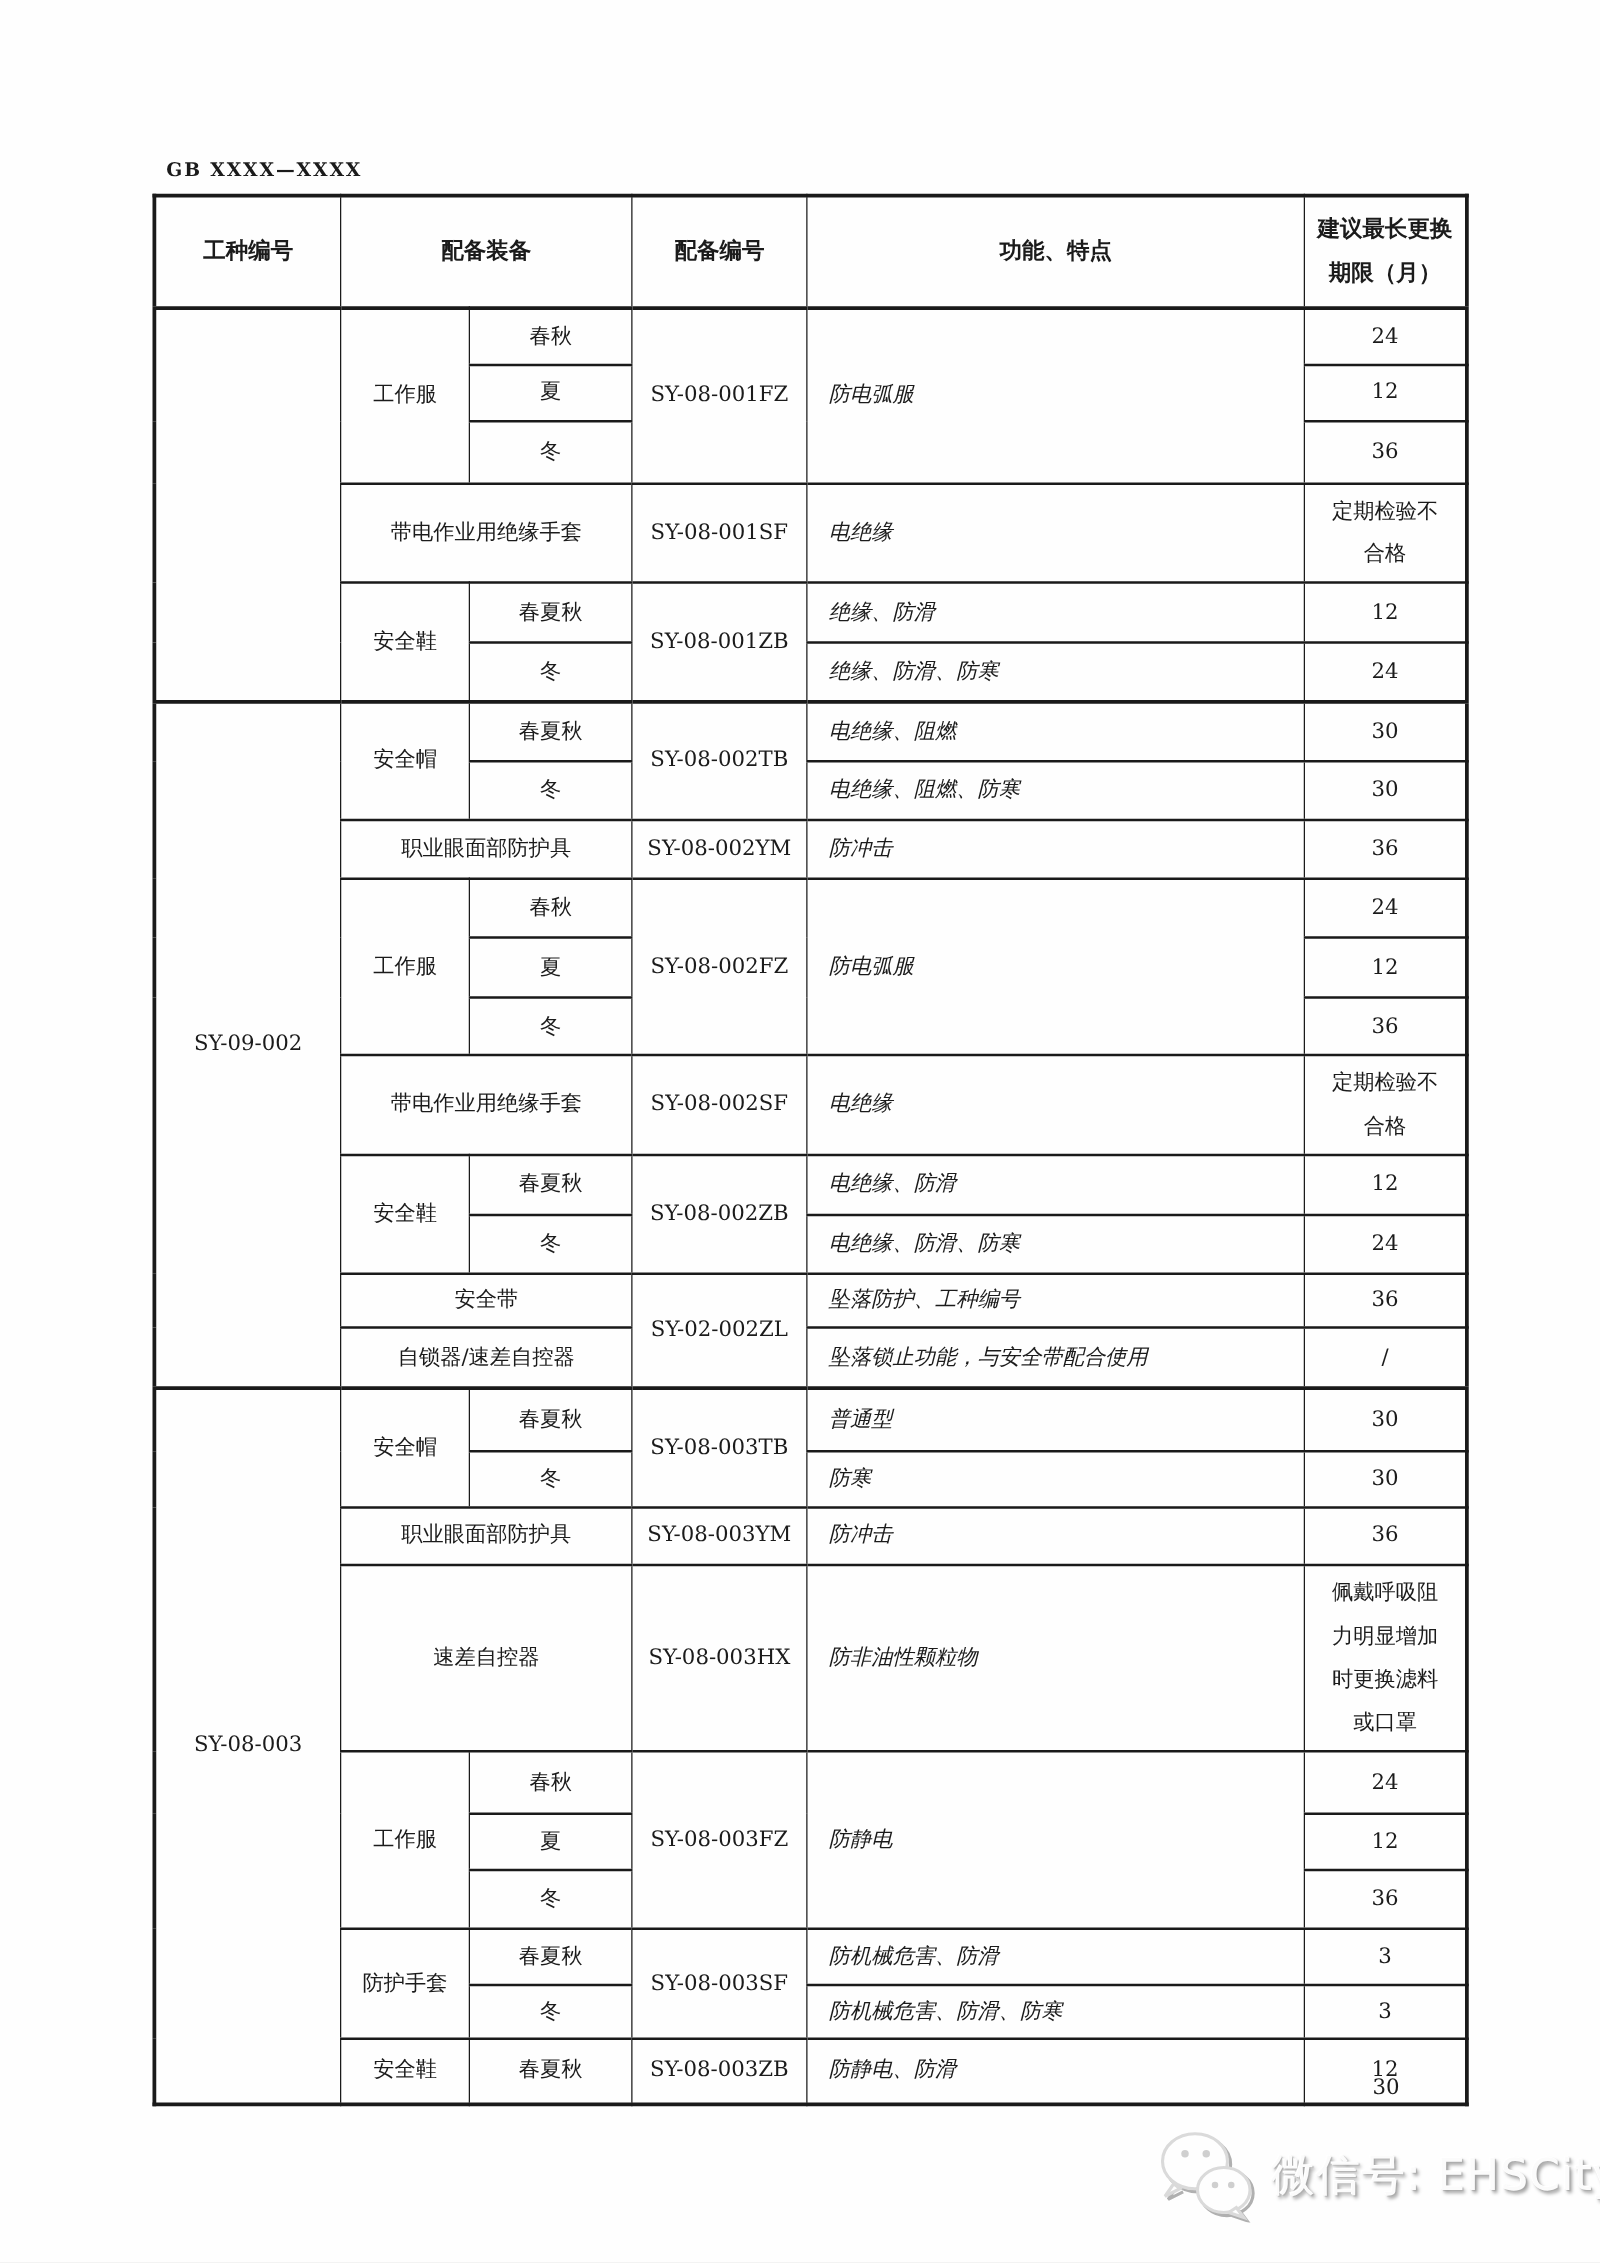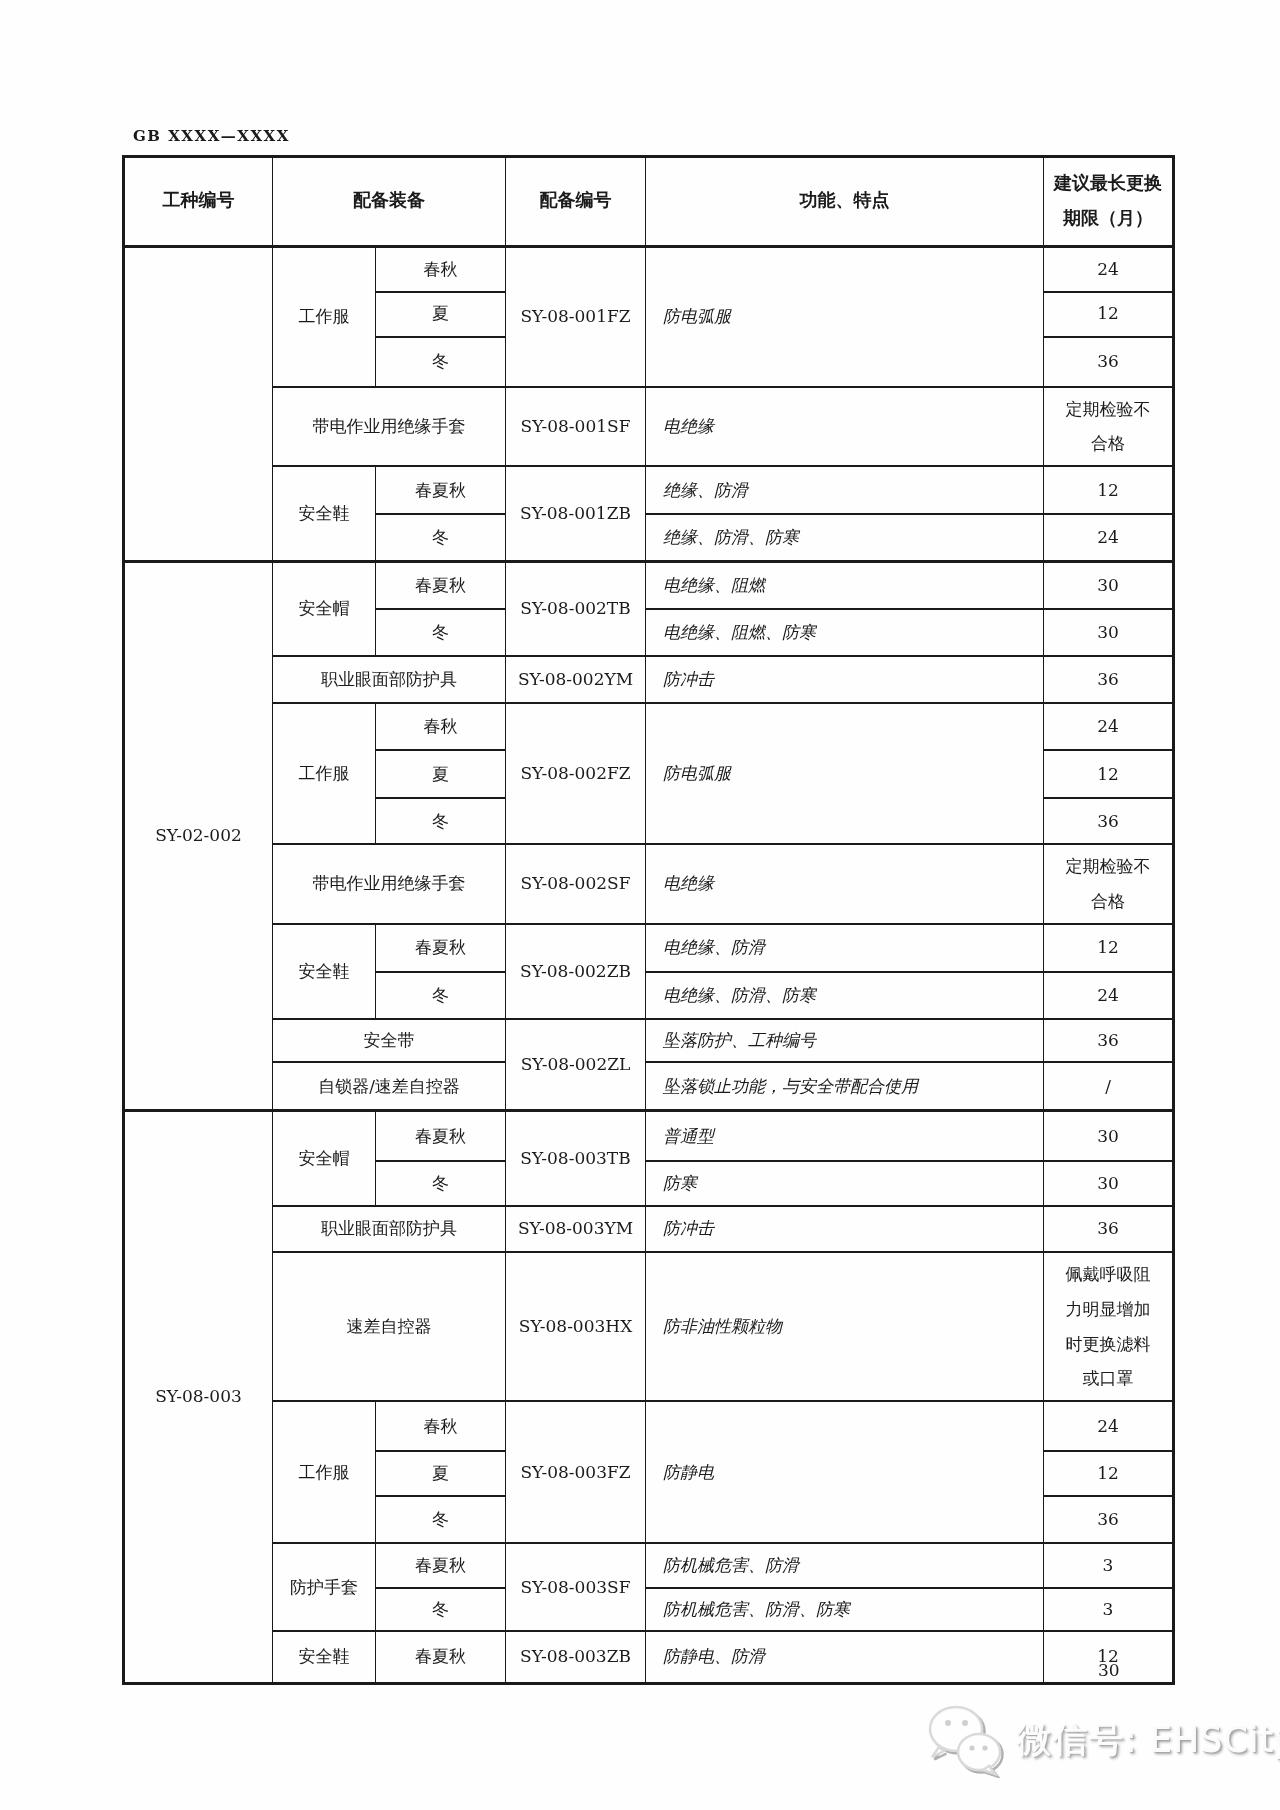--- a/index.html
+++ b/index.html
@@ -21,21 +21,21 @@
     border:3px solid var(--line,#1a1a1a);
   }
   col.c0{width:149px} col.c1{width:103px} col.c2{width:130px}
   col.c3{width:140px} col.c4{width:398px} col.c5{width:130px}
   th, td {
     border:1px solid var(--line,#1a1a1a);
     border-top-width:2px; border-bottom-width:2px;
     text-align:center; vertical-align:middle;
     font-size:17px; overflow-wrap:break-word; line-height:1.6;
   }
-  thead tr { height:90px;font-family:Liberation Mono, monospace; }
+  thead tr { height:90px; }
   thead th {
     font-weight:bold; font-size:18px; line-height:1.9;
     padding:4px 8px; border-bottom-width:3px;
   }
   td.feat { text-align:left; padding-left:17px; padding-right:8px;font-style:italic; }
   td.limit { text-align:center; padding:4px 15px; line-height:2.05; }
   tr.group td { border-top-width:3px; }
   .page-number { position:absolute; left:1098px; top:1660px; font-size:17px; }
   .watermark {
     position:absolute; left:925px; top:1702px;
@@ -103,21 +103,21 @@
           <td rowspan="2">SY-08-001ZB</td>
           <td class="feat">绝缘、防滑</td>
           <td>12</td>
         </tr>
         <tr style="height: 47px;">
           <td>冬</td>
           <td class="feat">绝缘、防滑、防寒</td>
           <td>24</td>
         </tr>
         <tr class="group" style="height: 48px;">
-          <td rowspan="11">SY-02-002</td>
+          <td rowspan="11">SY-09-002</td>
           <td rowspan="2">安全帽</td>
           <td>春夏秋</td>
           <td rowspan="2">SY-08-002TB</td>
           <td class="feat">电绝缘、阻燃</td>
           <td>30</td>
         </tr>
         <tr style="height: 47px;">
           <td>冬</td>
           <td class="feat">电绝缘、阻燃、防寒</td>
           <td>30</td>
@@ -156,21 +156,21 @@
           <td class="feat">电绝缘、防滑</td>
           <td>12</td>
         </tr>
         <tr style="height: 47px;">
           <td>冬</td>
           <td class="feat">电绝缘、防滑、防寒</td>
           <td>24</td>
         </tr>
         <tr style="height: 43px;">
           <td colspan="2">安全带</td>
-          <td rowspan="2">SY-08-002ZL</td>
+          <td rowspan="2">SY-02-002ZL</td>
           <td class="feat">坠落防护、工种编号</td>
           <td>36</td>
         </tr>
         <tr style="height: 49px;">
           <td colspan="2">自锁器/速差自控器</td>
           <td class="feat">坠落锁止功能，与安全带配合使用</td>
           <td>/</td>
         </tr>
         <tr class="group" style="height: 50px;">
           <td rowspan="10">SY-08-003</td>

